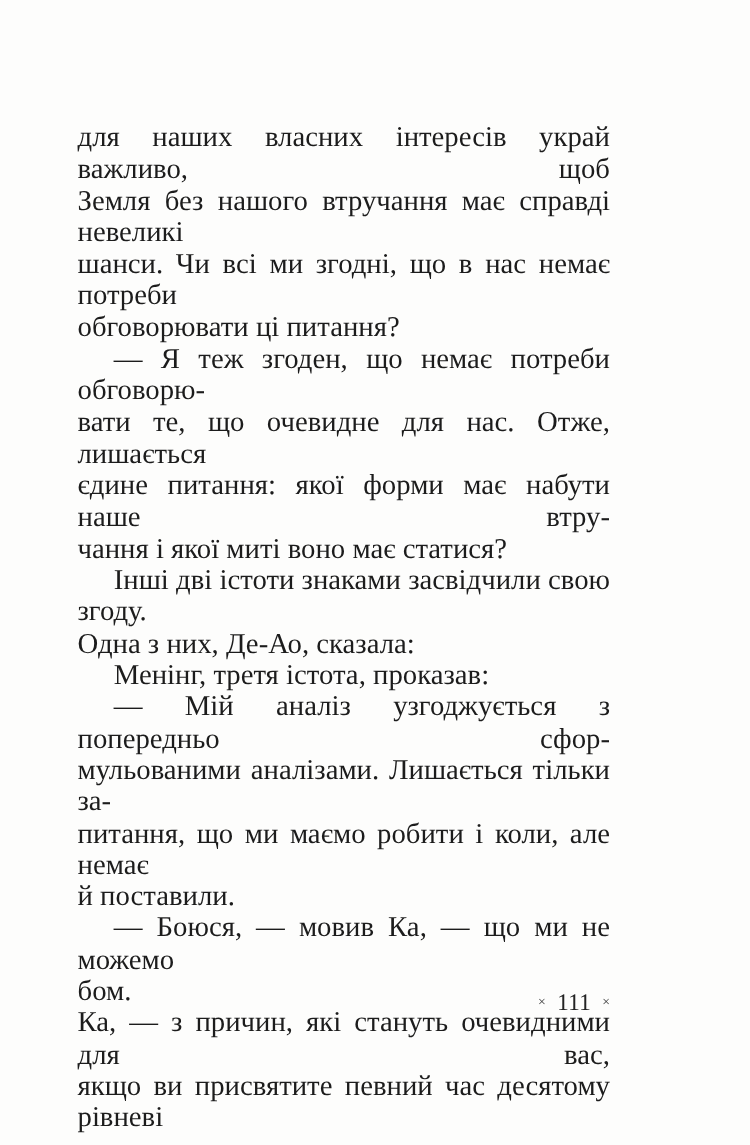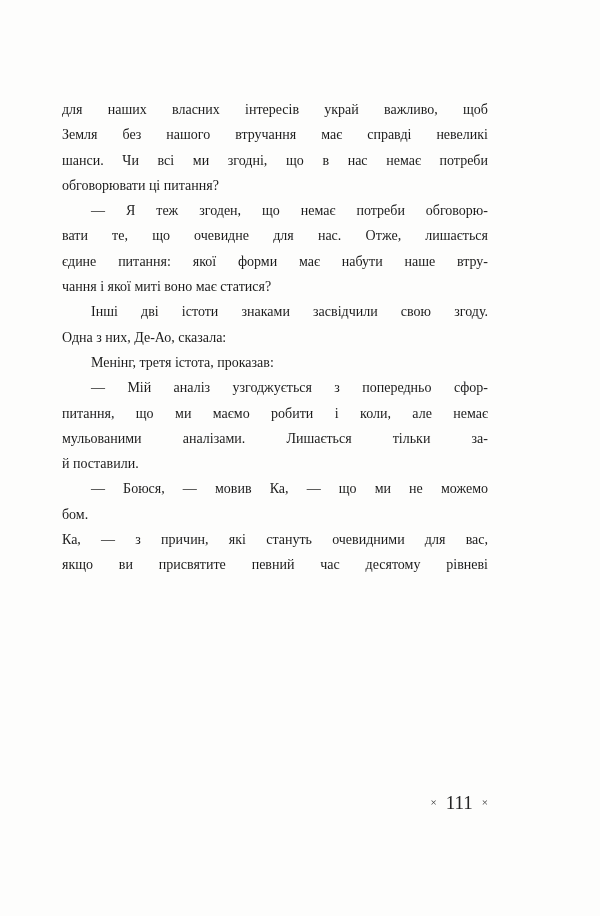--- a/index.html
+++ b/index.html
@@ -17,21 +17,21 @@
     color: #1c1c1c;
   }
   .textblock {
     position: absolute;
     left: 62px;
     top: 97px;
     width: 426px;
   }
   .para { margin: 0; padding: 0; }
   .line {
-    font-size: 14px;
+    font-size: 23px;
     line-height: 25.3px;
     text-align: justify;
     text-align-last: justify;
     white-space: normal;
   }
   .line.last { text-align-last: left; }
   .line.indent { text-indent: 29px; }
   .folio {
     position: absolute;
     left: 62px;
@@ -76,22 +76,22 @@
       <div class="line indent">Інші дві істоти знаками засвідчили свою згоду.</div>
       <div class="line last">Одна з них, Де-Ао, сказала:</div>
     </div>
 
     <div class="para">
       <div class="line indent last">Менінг, третя істота, проказав:</div>
     </div>
 
     <div class="para">
       <div class="line indent">— Мій аналіз узгоджується з попередньо сфор-</div>
+      <div class="line">мульованими аналізами. Лишається тільки за-</div>
       <div class="line">питання, що ми маємо робити і коли, але немає</div>
-      <div class="line">мульованими аналізами. Лишається тільки за-</div>
       <div class="line last">й поставили.</div>
     </div>
 
     <div class="para">
       <div class="line indent">— Боюся, — мовив Ка, — що ми не можемо</div>
       <div class="line last">бом.</div>
     </div>
 
 
     <div class="para">

